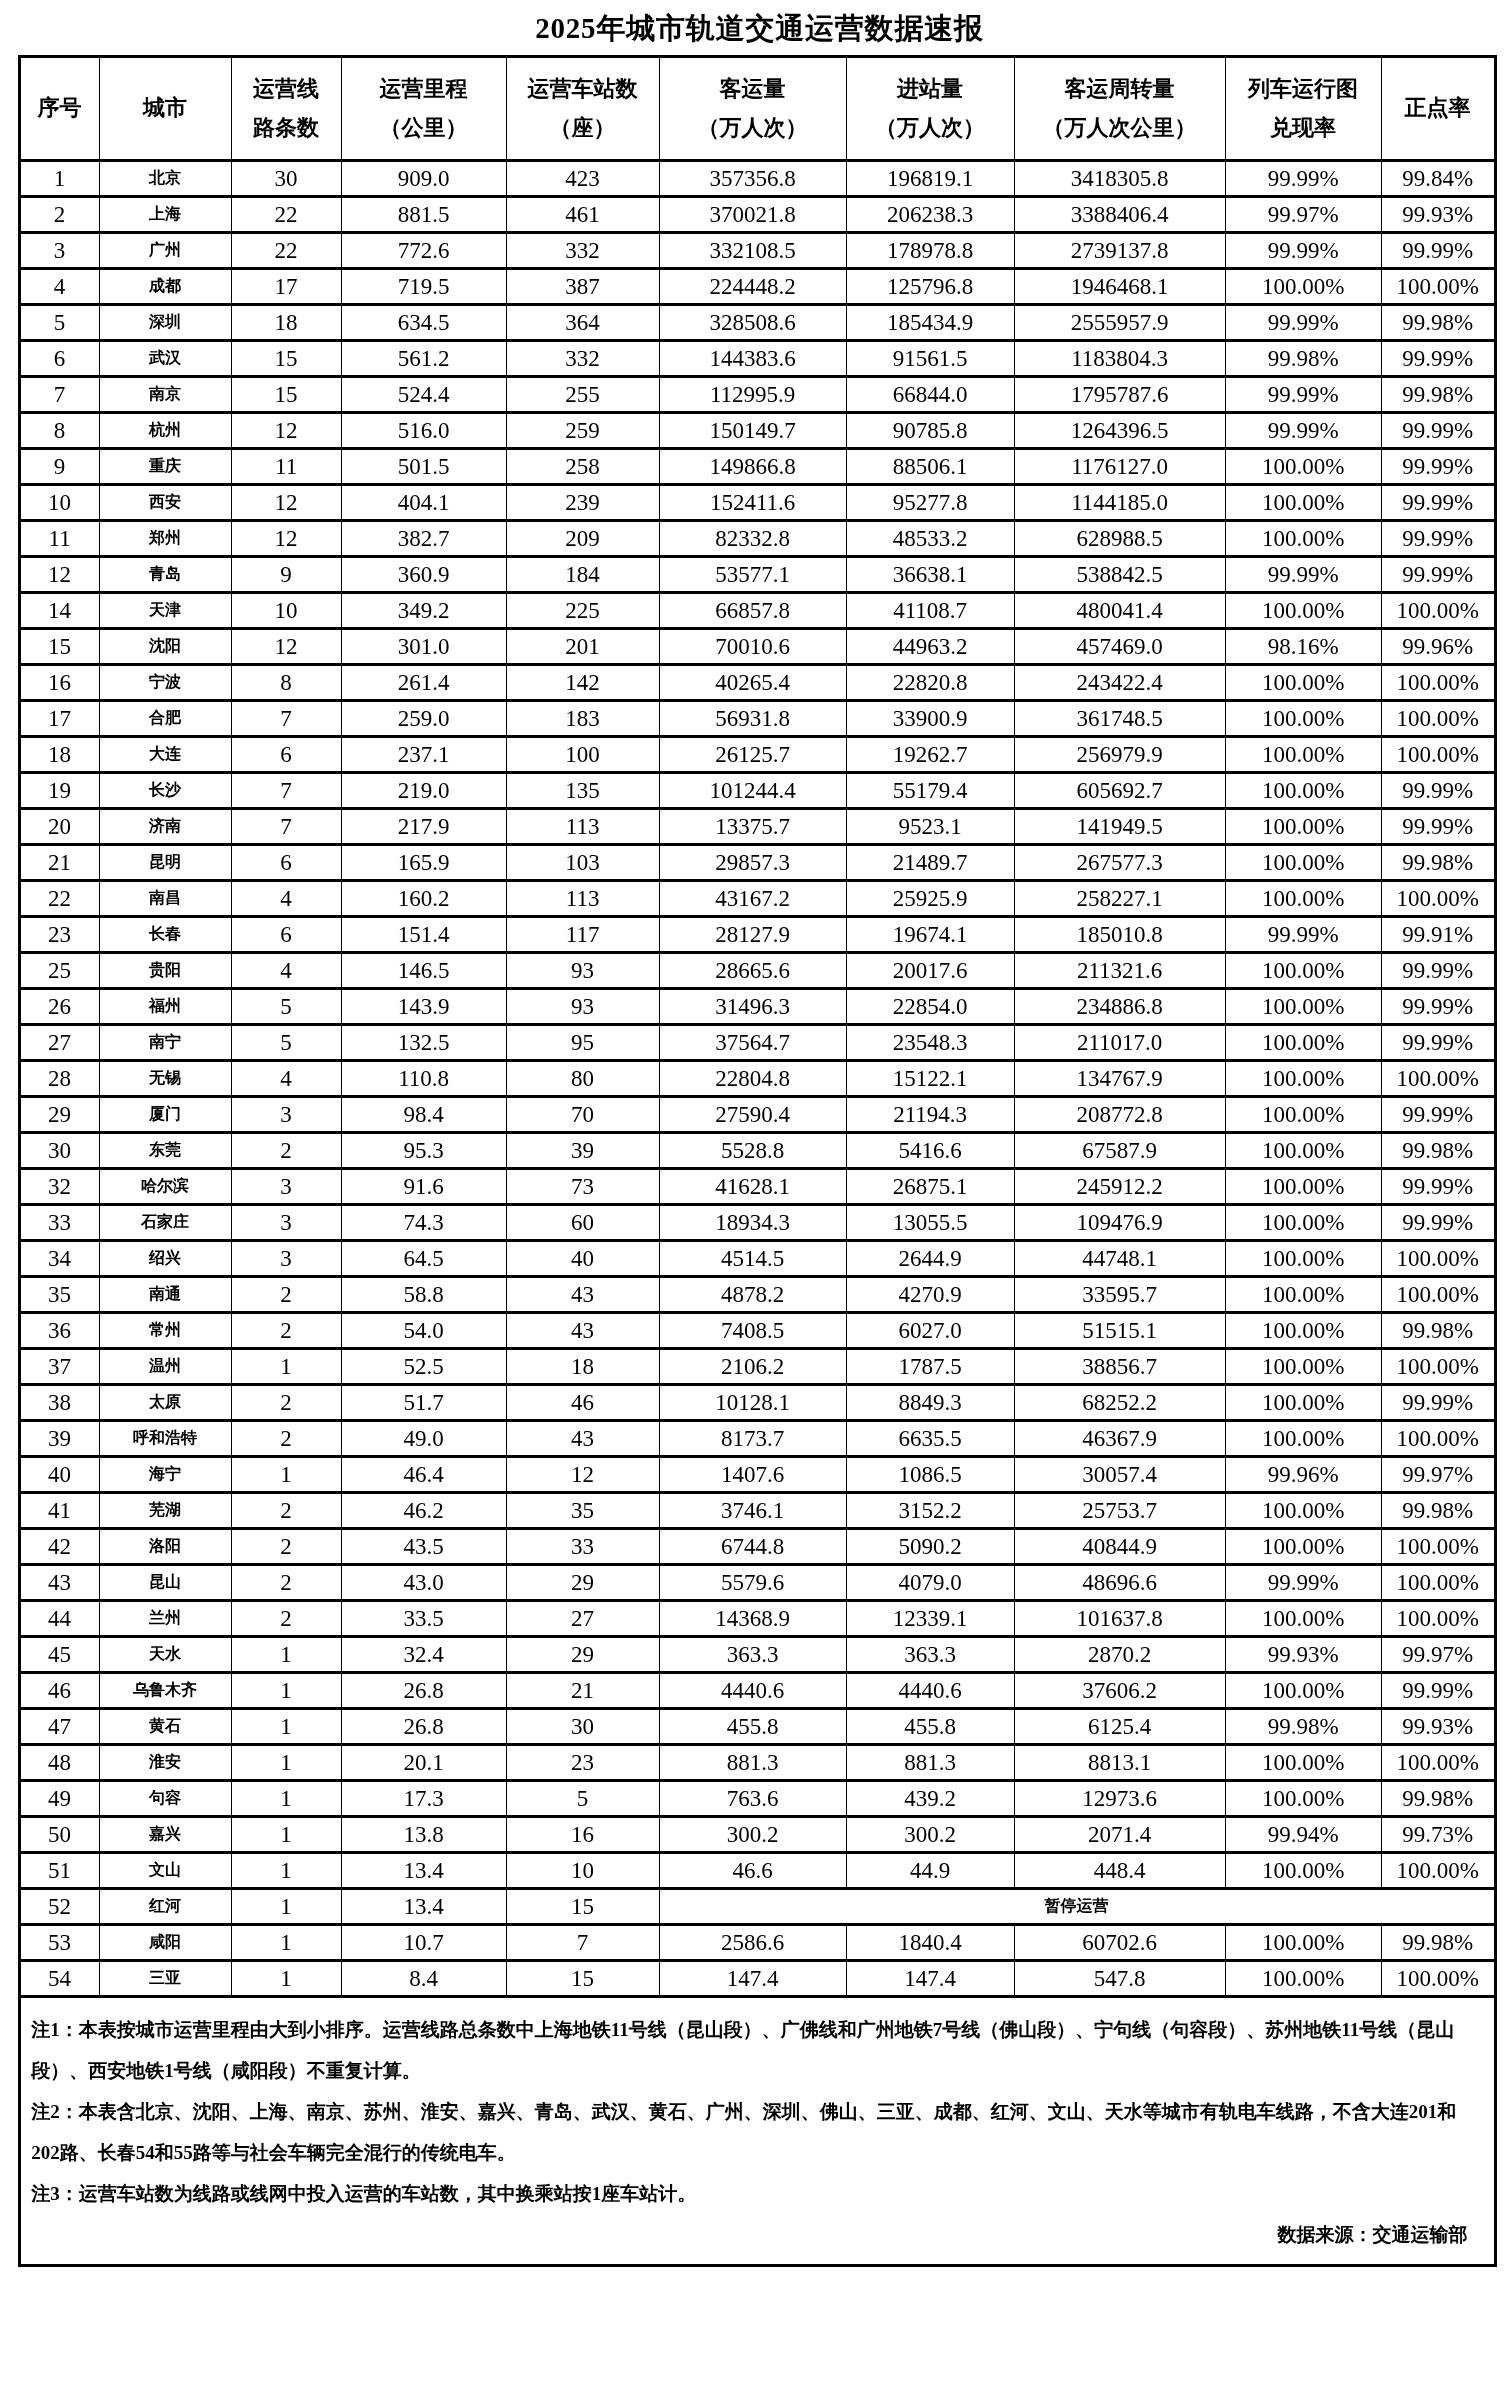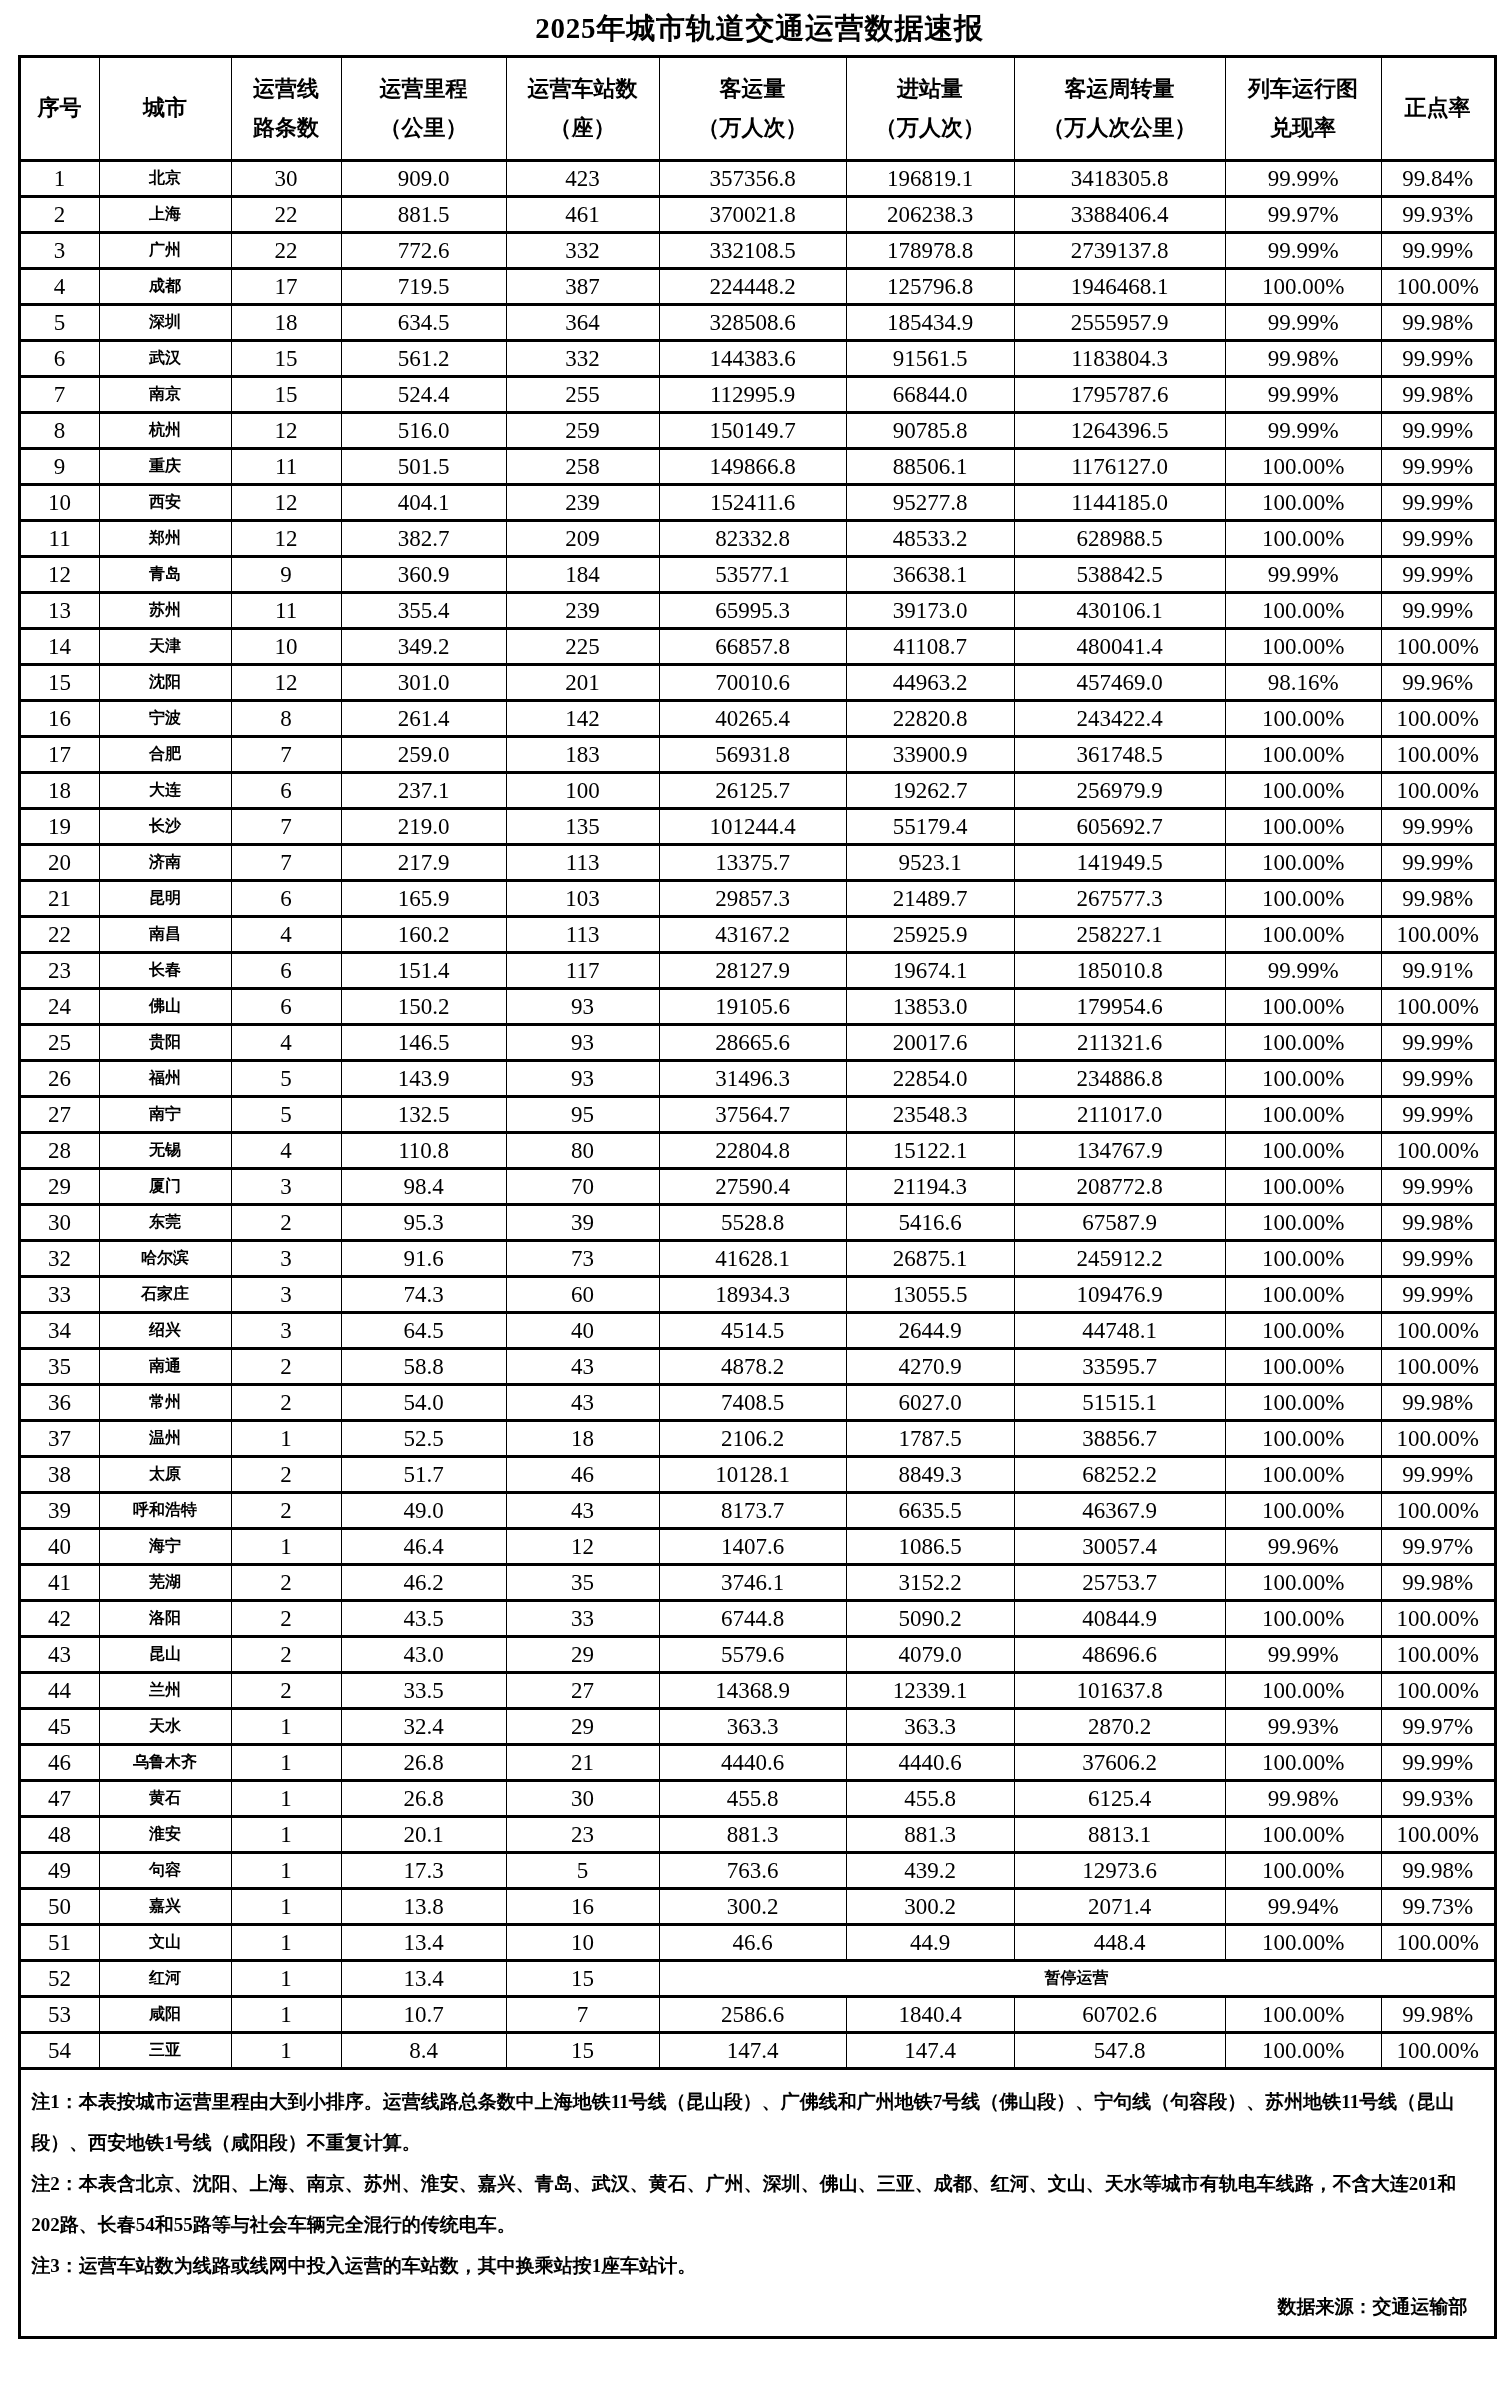--- a/index.html
+++ b/index.html
@@ -272,32 +272,20 @@
           <td>9</td>
           <td>360.9</td>
           <td>184</td>
           <td>53577.1</td>
           <td>36638.1</td>
           <td>538842.5</td>
           <td>99.99%</td>
           <td>99.99%</td>
         </tr>
         <tr>
-          <td>13</td>
-          <td class="cn">苏州</td>
-          <td>11</td>
-          <td>355.4</td>
-          <td>239</td>
-          <td>65995.3</td>
-          <td>39173.0</td>
-          <td>430106.1</td>
-          <td>100.00%</td>
-          <td>99.99%</td>
-        </tr>
-        <tr>
           <td>14</td>
           <td class="cn">天津</td>
           <td>10</td>
           <td>349.2</td>
           <td>225</td>
           <td>66857.8</td>
           <td>41108.7</td>
           <td>480041.4</td>
           <td>100.00%</td>
           <td>100.00%</td>
@@ -404,32 +392,20 @@
           <td>6</td>
           <td>151.4</td>
           <td>117</td>
           <td>28127.9</td>
           <td>19674.1</td>
           <td>185010.8</td>
           <td>99.99%</td>
           <td>99.91%</td>
         </tr>
         <tr>
-          <td>24</td>
-          <td class="cn">佛山</td>
-          <td>6</td>
-          <td>150.2</td>
-          <td>93</td>
-          <td>19105.6</td>
-          <td>13853.0</td>
-          <td>179954.6</td>
-          <td>100.00%</td>
-          <td>100.00%</td>
-        </tr>
-        <tr>
           <td>25</td>
           <td class="cn">贵阳</td>
           <td>4</td>
           <td>146.5</td>
           <td>93</td>
           <td>28665.6</td>
           <td>20017.6</td>
           <td>211321.6</td>
           <td>100.00%</td>
           <td>99.99%</td>

